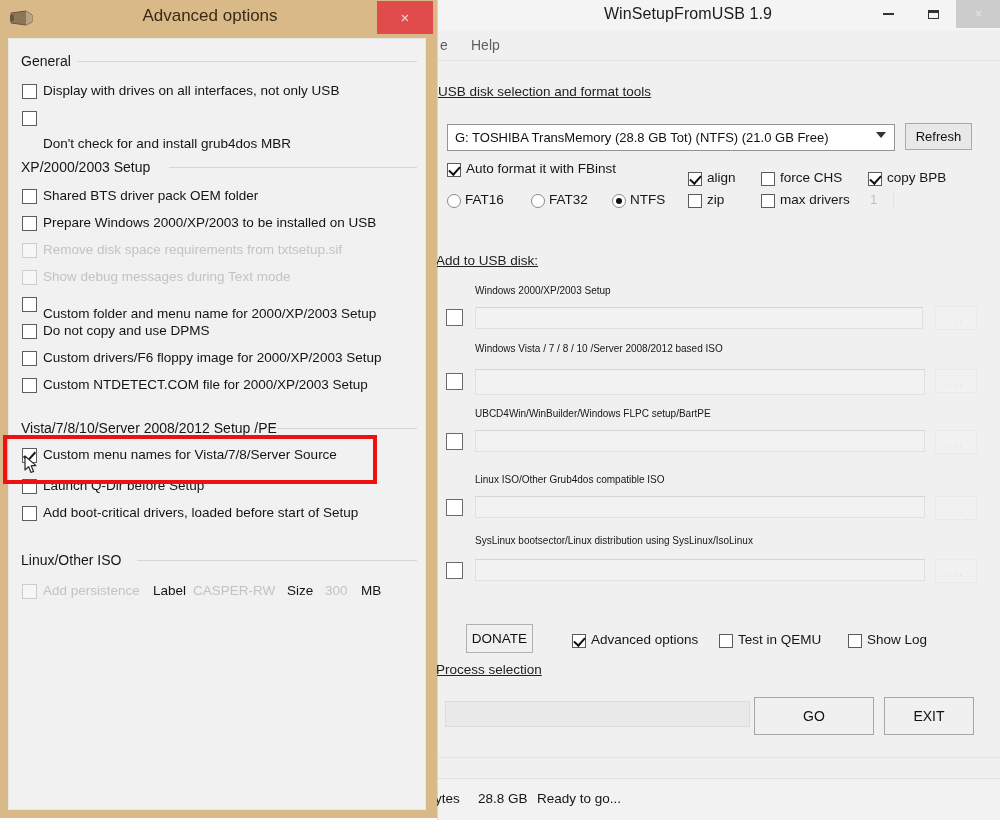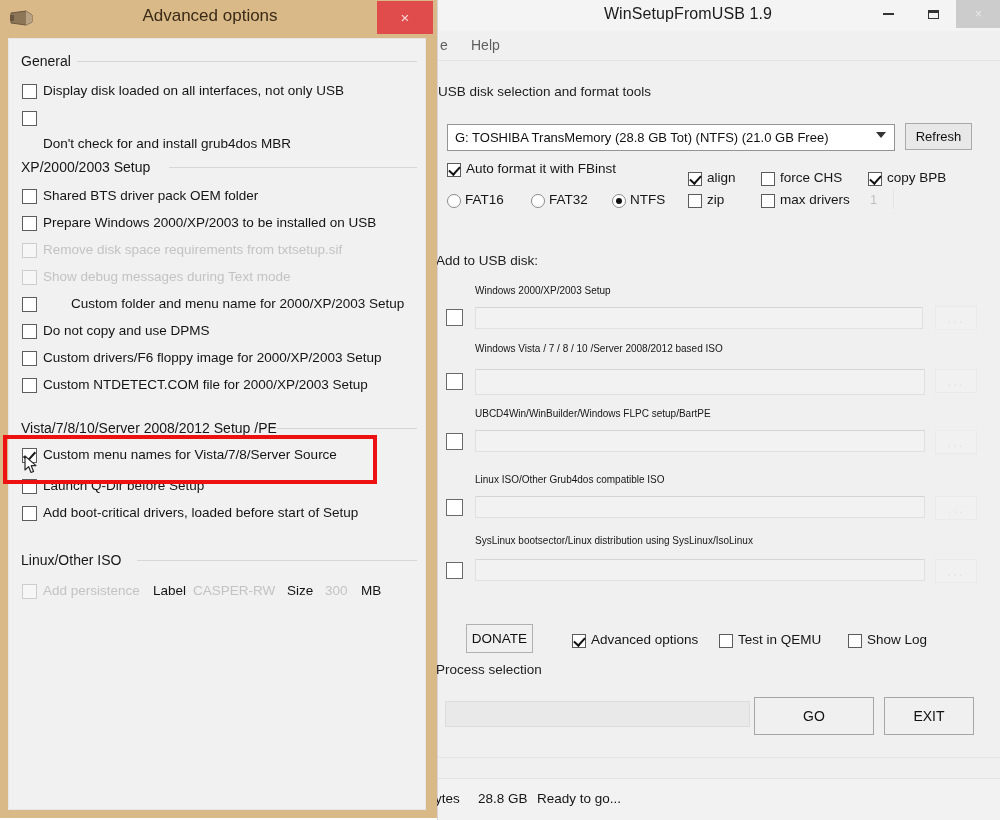--- a/index.html
+++ b/index.html
@@ -85,20 +85,21 @@
     padding: 2px 6px;
   }
   #menu-file { left: -4px; }
   #menu-help { left: 27px; }
 
   
   .sec-label {
     position: absolute;
     font-size: 13.5px;
     color: #222;
+    text-decoration: underline;
   }
   #lbl-usb-sel { left: 0px; top: 84px; }
   #lbl-add-usb { left: -2px; top: 253px; }
   #lbl-process { left: -2px; top: 662px; }
 
   
   #drive-combo {
     position: absolute;
     left: 9px; top: 124px;
     width: 448px; height: 27px;
@@ -536,42 +537,42 @@
       </div>
     </div>
 
     <div id="adv-client">
       <div id="adv-inner">
 
         <div class="grp-label" style="left:12px; top:14px;">General</div>
         <div class="grp-rule" style="left:68px; top:22px; width:340px;"></div>
 
         <div class="adv-cb" style="left:13px; top:45px;"></div>
-        <div class="adv-lb" style="left:34px; top:44px;">Display disk loaded on all interfaces, not only USB</div>
+        <div class="adv-lb" style="left:34px; top:44px;">Display with drives on all interfaces, not only USB</div>
 
         <div class="adv-cb" style="left:13px; top:72px;"></div>
         <div class="adv-lb" style="left:34px; top:71px;margin-top:26px;">Don't check for and install grub4dos MBR</div>
 
         <div class="grp-label" style="left:12px; top:120px;">XP/2000/2003 Setup</div>
         <div class="grp-rule" style="left:160px; top:128px; width:248px;"></div>
 
         <div class="adv-cb" style="left:13px; top:150px;"></div>
         <div class="adv-lb" style="left:34px; top:149px;">Shared BTS driver pack OEM folder</div>
 
         <div class="adv-cb" style="left:13px; top:177px;"></div>
         <div class="adv-lb" style="left:34px; top:176px;">Prepare Windows 2000/XP/2003 to be installed on USB</div>
 
         <div class="adv-cb disabled" style="left:13px; top:204px;"></div>
         <div class="adv-lb dim" style="left:34px; top:203px;">Remove disk space requirements from txtsetup.sif</div>
 
         <div class="adv-cb disabled" style="left:13px; top:231px;"></div>
         <div class="adv-lb dim" style="left:34px; top:230px;">Show debug messages during Text mode</div>
 
         <div class="adv-cb" style="left:13px; top:258px;"></div>
-        <div class="adv-lb" style="left:34px; top:257px;margin-left:28px;">Custom folder and menu name for 2000/XP/2003 Setup</div>
+        <div class="adv-lb" style="left:34px; top:267px;">Custom folder and menu name for 2000/XP/2003 Setup</div>
 
         <div class="adv-cb" style="left:13px; top:285px;"></div>
         <div class="adv-lb" style="left:34px; top:284px;">Do not copy and use DPMS</div>
 
         <div class="adv-cb" style="left:13px; top:312px;"></div>
         <div class="adv-lb" style="left:34px; top:311px;">Custom drivers/F6 floppy image for 2000/XP/2003 Setup</div>
 
         <div class="adv-cb" style="left:13px; top:339px;"></div>
         <div class="adv-lb" style="left:34px; top:338px;">Custom NTDETECT.COM file for 2000/XP/2003 Setup</div>
 

